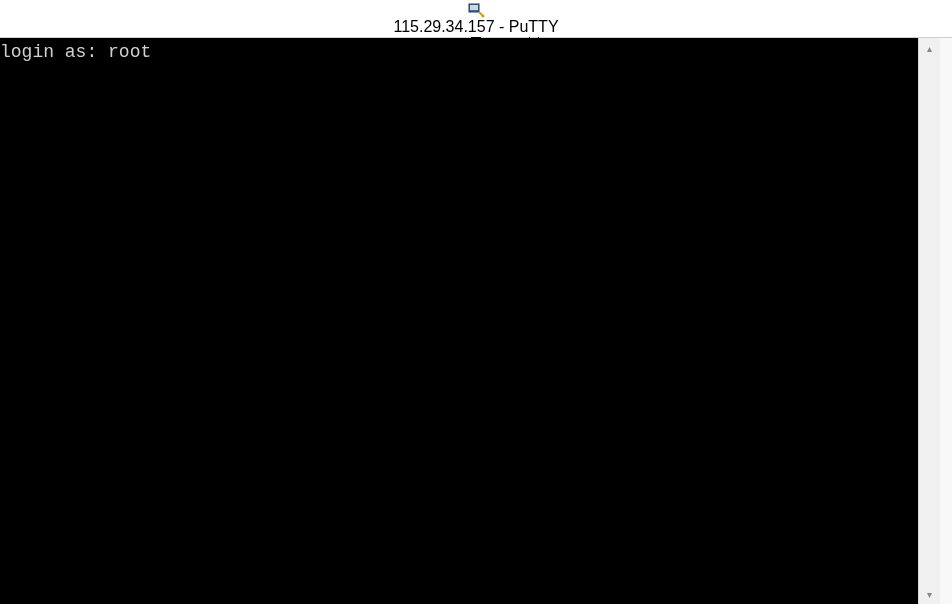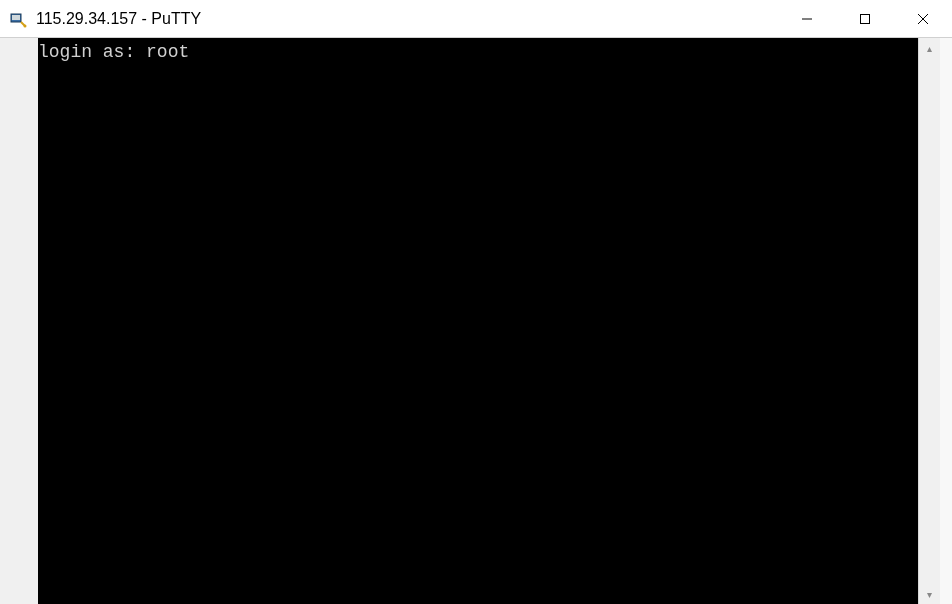--- a/index.html
+++ b/index.html
@@ -14,20 +14,21 @@
       font-family: "Segoe UI", Tahoma, sans-serif;
       overflow: hidden;
       position: relative;
     }
     .titlebar {
       height: 38px;
       background: #ffffff;
       display: flex;
       align-items: center;
       border-bottom: 1px solid #d0d0d0;
+      flex-direction: column;
     }
     .titlebar-icon {
       width: 20px;
       height: 20px;
       margin-left: 8px;
       margin-right: 8px;
       display: inline-flex;
       align-items: center;
       justify-content: center;
     }
@@ -59,21 +60,20 @@
       background: #000000;
       flex: 1;
       height: 100%;
       font-family: "Consolas", "Courier New", monospace;
       font-size: 18px;
       line-height: 24px;
       color: #d0d0d0;
       padding: 2px 8px 0 0;
       position: relative;
       overflow: hidden;
-      margin-left: 38px;
     }
     .terminal-line {
       white-space: pre;
     }
     .redacted {
       display: inline-block;
       background: #000;
       color: #000;
       width: 150px;
       height: 18px;

